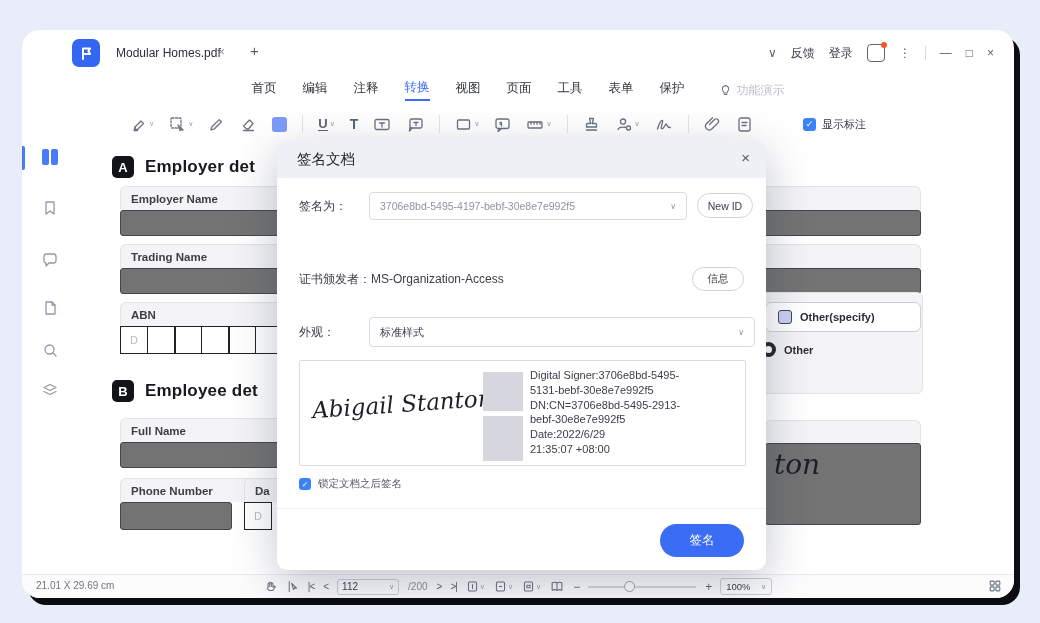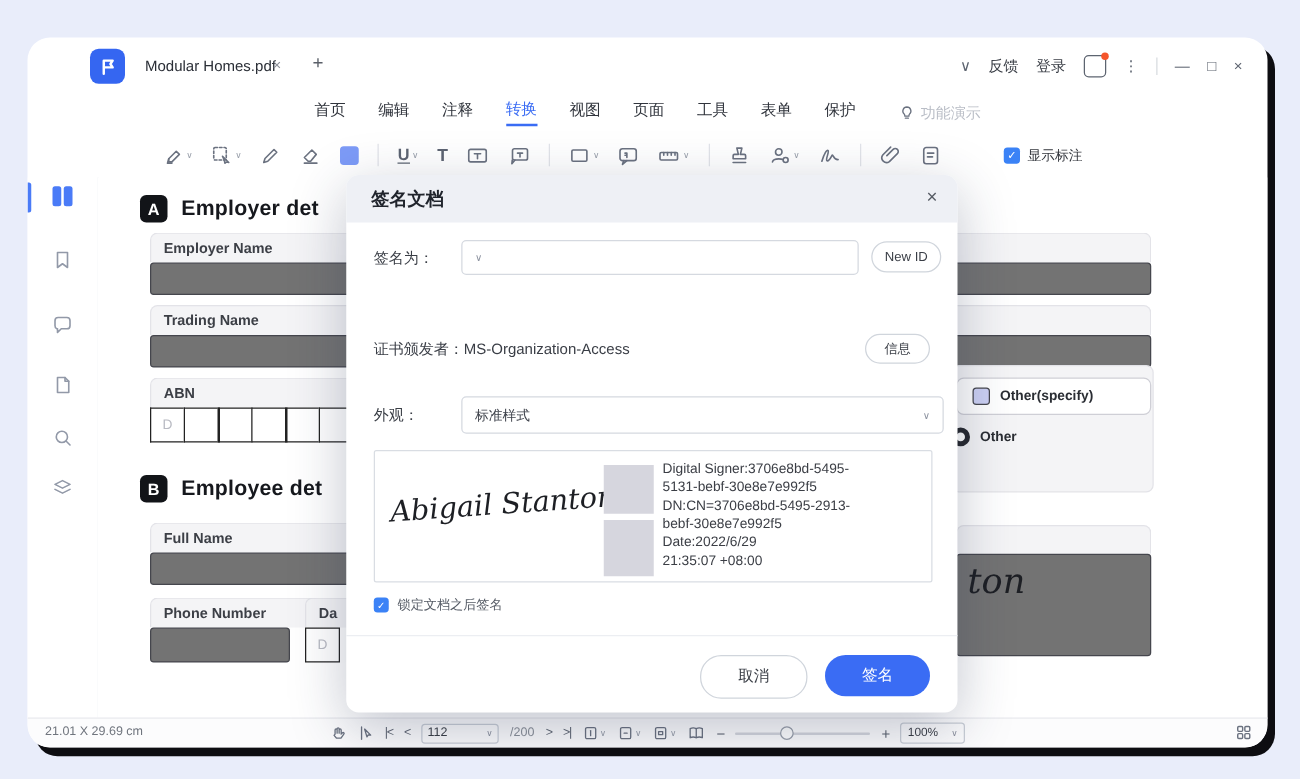--- a/index.html
+++ b/index.html
@@ -51,21 +51,21 @@
   .abn-cell.last{border-right:1.5px solid #222;}
   .rt-panel{background:#f4f4f6;border:1px solid #e3e3e8;border-radius:6px;}
   .other-box{background:#fff;border:1px solid #cfcfd6;border-radius:6px;display:flex;align-items:center;gap:8px;padding-left:12px;box-sizing:border-box;}
   .lav-check{width:14px;height:14px;border-radius:3px;background:#ccd0f4;border:1.5px solid #45464d;box-sizing:border-box;}
   .other-lbl{font-size:11px;font-weight:bold;color:#2a2d33;}
   .radio-dark{width:15px;height:15px;border-radius:50%;border:4px solid #26282e;box-sizing:border-box;background:#fff;}
   .script{font-family:"DejaVu Serif",serif;font-style:italic;color:#1d1f24;}
   
   .dialog{position:absolute;left:255px;top:110px;width:489px;height:430px;background:#fff;border-radius:10px;box-shadow:0 12px 45px rgba(35,45,80,.28);z-index:20;}
   .dlg-head{position:absolute;left:0;top:0;right:0;height:38px;background:#eef0f5;border-radius:10px 10px 0 0;}
-  .dlg-title{position:absolute;left:20px;top:10px;font-size:14.5px;font-weight:bold;color:#20242c;}
+  .dlg-title{position:absolute;left:20px;top:10px;font-size:14.5px;font-weight:normal;color:#20242c;}
   .dlg-close{position:absolute;right:16px;top:9px;font-size:15px;color:#565b64;cursor:default;}
   .dlg-label{font-size:12px;color:#3a3e46;}
   .select{background:#fff;border:1px solid #d5d9e0;border-radius:4px;box-sizing:border-box;display:flex;align-items:center;padding:0 10px;}
   .select .val{flex:1;overflow:hidden;white-space:nowrap;}
   .select .chev{font-size:8px;color:#8d93a0;}
   .pill-btn{border:1px solid #d0d5dc;border-radius:13px;background:#fff;font-size:10.5px;color:#3a3e46;display:flex;align-items:center;justify-content:center;box-sizing:border-box;}
   .preview{position:absolute;left:22px;top:220px;width:445px;height:104px;border:1px solid #d9dde3;border-radius:2px;background:#fff;}
   .pv-block{position:absolute;left:183px;width:40px;background:#d6d6de;}
   .pv-text{position:absolute;left:230px;top:7px;width:208px;font-size:11px;line-height:14.8px;color:#3b3e45;}
   .dlg-divider{position:absolute;left:0;right:0;top:368px;height:1px;background:#eceef2;}
@@ -333,20 +333,21 @@
     </div>
   </div>
 
   <div class="dialog">
     <div class="dlg-head"></div>
     <div class="dlg-title">签名文档</div>
     <div class="dlg-close">×</div>
 
     <div class="abs dlg-label" style="left:22px;top:58px;">签名为：</div>
     <div class="abs select" style="left:92px;top:52px;width:318px;height:28px;">
+      <span class="val" style="font-size:10.5px;color:#8d93a0;">3706e8bd-5495-4197-bebf-30e8e7e992f5</span>
       <span class="chev">∨</span>
     </div>
     <div class="abs pill-btn" style="left:420px;top:53px;width:56px;height:25px;">New ID</div>
 
     <div class="abs dlg-label" style="left:22px;top:131px;">
       <span>证书颁发者：</span><span>MS-Organization-Access</span>
     </div>
     <div class="abs pill-btn" style="right:22px;top:127px;width:52px;height:24px;">信息</div>
 
     <div class="abs dlg-label" style="left:22px;top:184px;">外观：</div>
@@ -367,21 +368,20 @@
         <div>Date:2022/6/29</div>
         <div> 21:35:07 +08:00</div>
       </div>
     </div>
 
     <div class="cb-row">
       <span class="bluecheck">✓</span>
       <span class="cb-label">锁定文档之后签名</span>
     </div>
     <div class="dlg-divider"></div>
-    <div class="btn-cancel">取消</div>
     <div class="btn-sign">签名</div>
   </div>
 
   <div class="statusbar">
     <span class="sb-dims">21.01 X 29.69 cm</span>
     <div class="sb-center">
       <svg class="lineico" width="13" height="13" viewBox="0 0 16 16">
           <path d="M5 9V4.8a1 1 0 012 0V8V3.8a1 1 0 012 0V8V4.8a1 1 0 012 0V9l1.3-1.3a.9.9 0 011.3 1.3L10.8 13H6.5L4 10.2z"></path>
         </svg>
       <svg class="lineico" width="13" height="13" viewBox="0 0 16 16">

